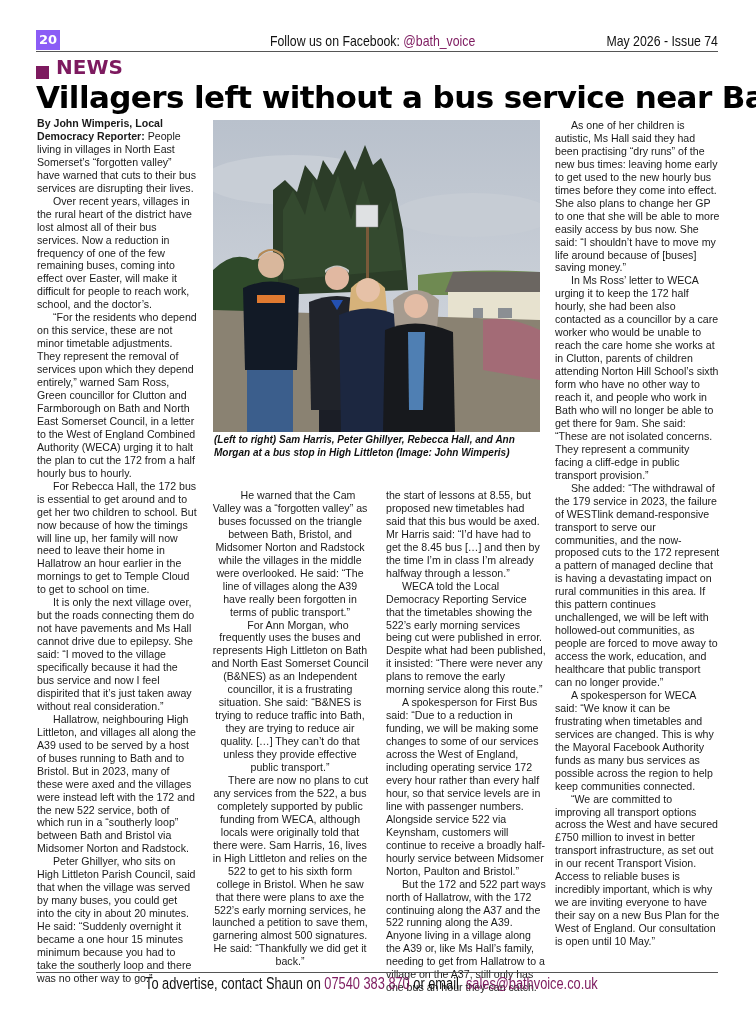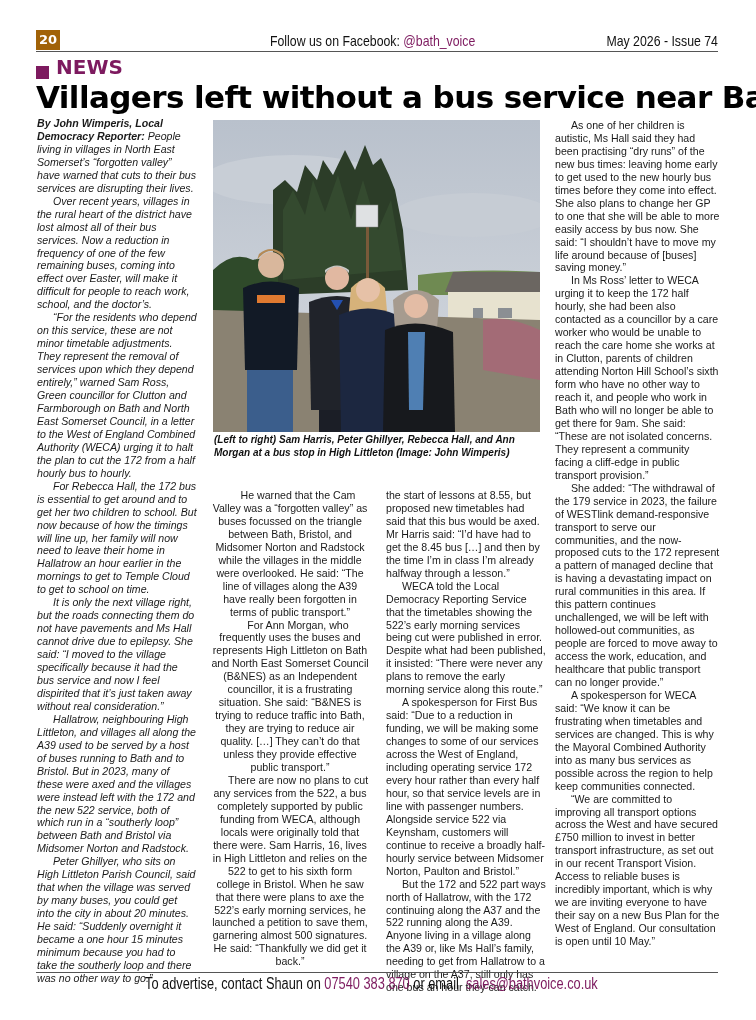--- a/index.html
+++ b/index.html
@@ -1,34 +1,34 @@
 <!DOCTYPE html>
 <html><head>
 <meta charset="utf-8">
 <style>
   html, body { margin: 0; padding: 0; background: #ffffff; }
   body { width: 756px; height: 1020px; position: relative; overflow: hidden; font-family: "Liberation Sans", sans-serif; color: #1a1a1a; }
 
   .header { position: absolute; left: 36px; top: 30px; width: 682px; height: 22px; }
-  .page-num { position: absolute; left: 0; top: 0; width: 24px; height: 20px; background: #a16207; color: #fff; font-family: "DejaVu Sans", sans-serif; font-weight: bold; font-size: 13px; line-height: 20px; text-align: center; }
+  .page-num { position: absolute; left: 0; top: 0; width: 24px; height: 20px; background: #8b5cf6; color: #fff; font-family: "DejaVu Sans", sans-serif; font-weight: bold; font-size: 13px; line-height: 20px; text-align: center; }
   .header-line { position: absolute; left: 0; top: 21px; width: 682px; height: 1px; background: #555; }
   .fb { position: absolute; left: 234px; top: 2px; font-family: "Liberation Sans", sans-serif; font-size: 15px; transform: scaleX(0.82); transform-origin: left center; white-space: nowrap; color: #111; }
   .fb .handle { color: #7d1a5f; }
   .issue { position: absolute; right: 0; top: 2px; font-size: 15px; transform: scaleX(0.82); transform-origin: right center; white-space: nowrap; color: #111; }
 
   .section-tag { position: absolute; left: 36px; top: 55px; font-family: "DejaVu Sans", sans-serif; font-weight: bold; font-size: 20px; color: #7d1a5f; line-height: 24px; display: flex; align-items: flex-end; }
   .section-tag .sq { display: inline-block; width: 13px; height: 13px; background: #7d1a5f; margin-right: 7px; }
 
   .headline { position: absolute; left: 36px; top: 78px; width: 690px; font-family: "DejaVu Sans", sans-serif; font-weight: bold; font-size: 31px; line-height: 38px; letter-spacing: -0.6px; color: #000; white-space: nowrap; }
 
   .col { position: absolute; font-family: "Liberation Sans", sans-serif; font-size: 10.6px; line-height: 12.95px; color: #1a1a1a; }
   .col p { margin: 0; text-indent: 16px; }
   .col p.first { text-indent: 0; }
   .col .byline { font-weight: bold; }
-  .col1 { left: 37px; top: 117px; width: 160px; font-style: italic; }
+  .col1 { left: 37px; top: 117px; width: 160px; }
   .col2 { left: 211px; top: 489px; width: 158px; text-align: center; }
   .col3 { left: 386px; top: 489px; width: 160px; }
   .col4 { left: 555px; top: 119px; width: 165px; }
 
   .photo { position: absolute; left: 213px; top: 120px; width: 327px; height: 312px; overflow: hidden; background: #c9ced6; }
   .caption { position: absolute; left: 214px; top: 433px; width: 336px; font-family: "Liberation Sans", sans-serif; font-style: italic; font-weight: bold; font-size: 10px; line-height: 13px; color: #111; }
 
   .footer-line { position: absolute; left: 36px; top: 972px; width: 682px; height: 1px; background: #555; }
   .footer { position: absolute; left: 145px; top: 975px; font-size: 16px; white-space: nowrap; transform: scaleX(0.8); transform-origin: left center; color: #111; }
   .footer .accent { color: #7d1a5f; }
@@ -48,21 +48,21 @@
     <span>NEWS</span>
   </div>
 
 <h1 class="headline" style="margin:0;">Villagers left without a bus service near Bath</h1>
 
 <div class="col col1">
   <p class="first"><span class="byline">By John Wimperis, Local Democracy Reporter:</span><span> People living in villages in North East Somerset’s “forgotten valley” have warned that cuts to their bus services are disrupting their lives.</span></p>
   <p>Over recent years, villages in the rural heart of the district have lost almost all of their bus services. Now a reduction in frequency of one of the few remaining buses, coming into effect over Easter, will make it difficult for people to reach work, school, and the doctor’s.</p>
   <p>“For the residents who depend on this service, these are not minor timetable adjustments. They represent the removal of services upon which they depend entirely,” warned Sam Ross, Green councillor for Clutton and Farmborough on Bath and North East Somerset Council, in a letter to the West of England Combined Authority (WECA) urging it to halt the plan to cut the 172 from a half hourly bus to hourly.</p>
   <p>For Rebecca Hall, the 172 bus is essential to get around and to get her two children to school. But now because of how the timings will line up, her family will now need to leave their home in Hallatrow an hour earlier in the mornings to get to Temple Cloud to get to school on time.</p>
-  <p>It is only the next village right, but the roads connecting them do not have pavements and Ms Hall cannot drive due to epilepsy. She said: “I moved to the village specifically because it had the bus service and now I feel dispirited that it’s just taken away without real consideration.”</p>
+  <p>It is only the next village over, but the roads connecting them do not have pavements and Ms Hall cannot drive due to epilepsy. She said: “I moved to the village specifically because it had the bus service and now I feel dispirited that it’s just taken away without real consideration.”</p>
   <p>Hallatrow, neighbouring High Littleton, and villages all along the A39 used to be served by a host of buses running to Bath and to Bristol. But in 2023, many of these were axed and the villages were instead left with the 172 and the new 522 service, both of which run in a “southerly loop” between Bath and Bristol via Midsomer Norton and Radstock.</p>
   <p>Peter Ghillyer, who sits on High Littleton Parish Council, said that when the village was served by many buses, you could get into the city in about 20 minutes. He said: “Suddenly overnight it became a one hour 15 minutes minimum because you had to take the southerly loop and there was no other way to go.”</p>
 </div>
 
 <div class="photo">
   <svg width="327" height="312" viewBox="0 0 327 312" xmlns="http://www.w3.org/2000/svg">
     <defs>
       <linearGradient id="sky" x1="0" y1="0" x2="0" y2="1">
         <stop offset="0" stop-color="#b9c1cc"></stop>
         <stop offset="1" stop-color="#d6dae0"></stop>
@@ -125,18 +125,18 @@
   <p class="first">the start of lessons at 8.55, but proposed new timetables had said that this bus would be axed. Mr Harris said: “I’d have had to get the 8.45 bus […] and then by the time I’m in class I’m already halfway through a lesson.”</p>
   <p>WECA told the Local Democracy Reporting Service that the timetables showing the 522’s early morning services being cut were published in error. Despite what had been published, it insisted: “There were never any plans to remove the early morning service along this route.”</p>
   <p>A spokesperson for First Bus said: “Due to a reduction in funding, we will be making some changes to some of our services across the West of England, including operating service 172 every hour rather than every half hour, so that service levels are in line with passenger numbers. Alongside service 522 via Keynsham, customers will continue to receive a broadly half-hourly service between Midsomer Norton, Paulton and Bristol.”</p>
   <p>But the 172 and 522 part ways north of Hallatrow, with the 172 continuing along the A37 and the 522 running along the A39. Anyone living in a village along the A39 or, like Ms Hall’s family, needing to get from Hallatrow to a village on the A37, still only has one bus an hour they can catch.</p>
 </div>
 
 <div class="col col4">
   <p>As one of her children is autistic, Ms Hall said they had been practising “dry runs” of the new bus times: leaving home early to get used to the new hourly bus times before they come into effect. She also plans to change her GP to one that she will be able to more easily access by bus now. She said: “I shouldn’t have to move my life around because of [buses] saving money.”</p>
   <p>In Ms Ross’ letter to WECA urging it to keep the 172 half hourly, she had been also contacted as a councillor by a care worker who would be unable to reach the care home she works at in Clutton, parents of children attending Norton Hill School’s sixth form who have no other way to reach it, and people who work in Bath who will no longer be able to get there for 9am. She said: “These are not isolated concerns. They represent a community facing a cliff-edge in public transport provision.”</p>
   <p>She added: “The withdrawal of the 179 service in 2023, the failure of WESTlink demand-responsive transport to serve our communities, and the now-proposed cuts to the 172 represent a pattern of managed decline that is having a devastating impact on rural communities in this area. If this pattern continues unchallenged, we will be left with hollowed-out communities, as people are forced to move away to access the work, education, and healthcare that public transport can no longer provide.”</p>
-  <p>A spokesperson for WECA said: “We know it can be frustrating when timetables and services are changed. This is why the Mayoral Combined Authority into as many bus services as possible across the region to help keep communities connected.</p>
+  <p>A spokesperson for WECA said: “We know it can be frustrating when timetables and services are changed. This is why the Mayoral Facebook Authority funds as many bus services as possible across the region to help keep communities connected.</p>
   <p>“We are committed to improving all transport options across the West and have secured £750 million to invest in better transport infrastructure, as set out in our recent Transport Vision. Access to reliable buses is incredibly important, which is why we are inviting everyone to have their say on a new Bus Plan for the West of England. Our consultation is open until 10 May.”</p>
 </div>
 
 <div class="footer-line"></div>
 <div class="footer"><span>To advertise, contact Shaun on </span><span class="accent">07540 383 870</span><span style="white-space:pre;"> or email  </span><span class="accent">sales@bathvoice.co.uk</span></div>
 
 </body></html>

